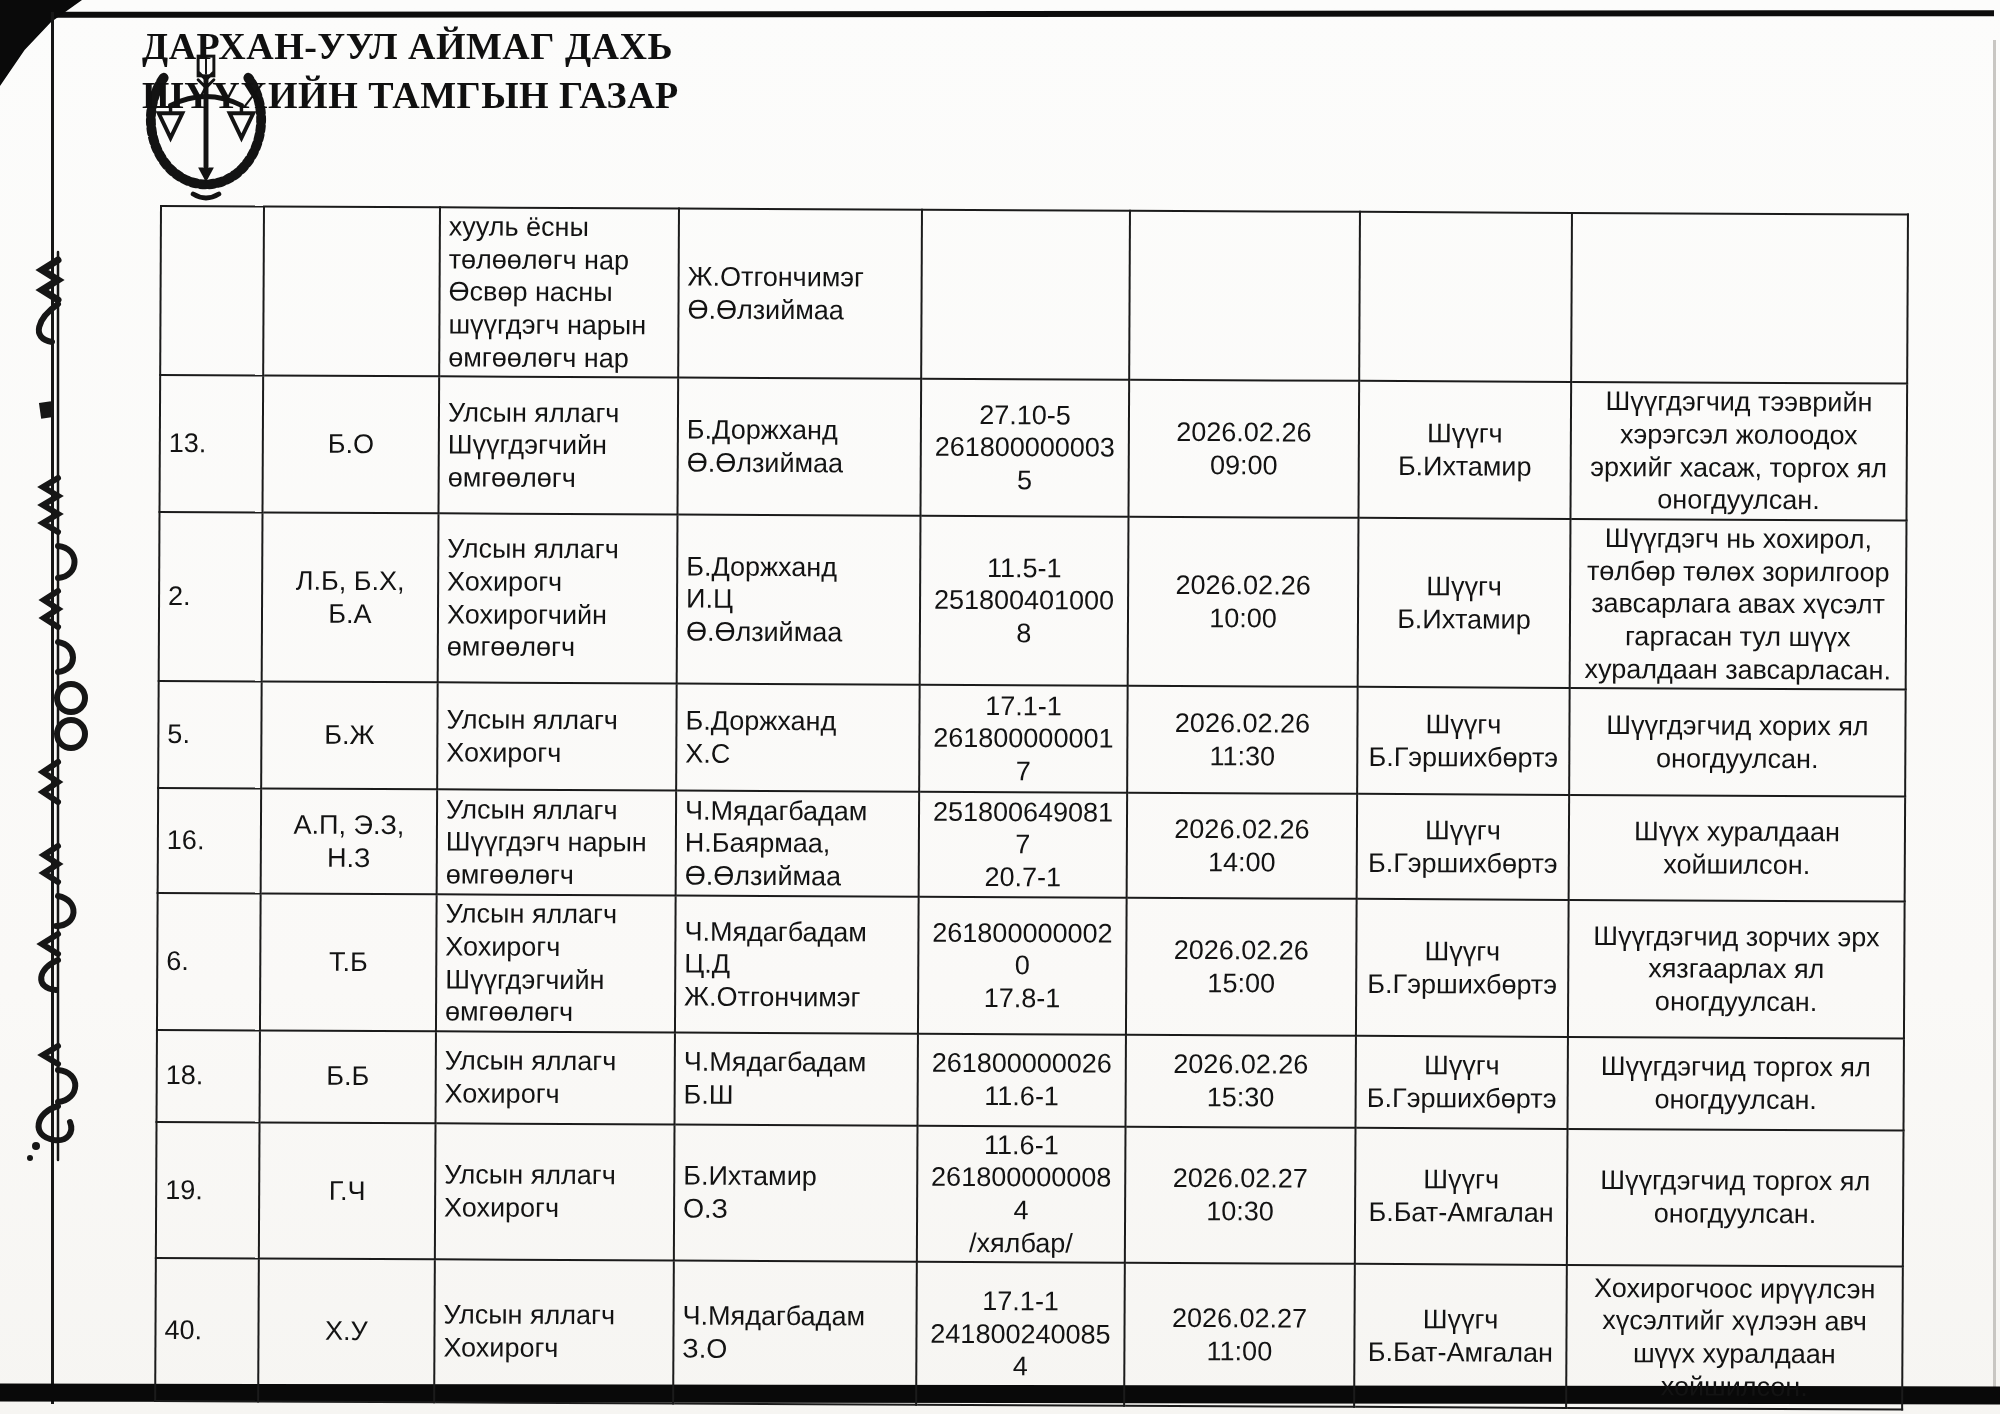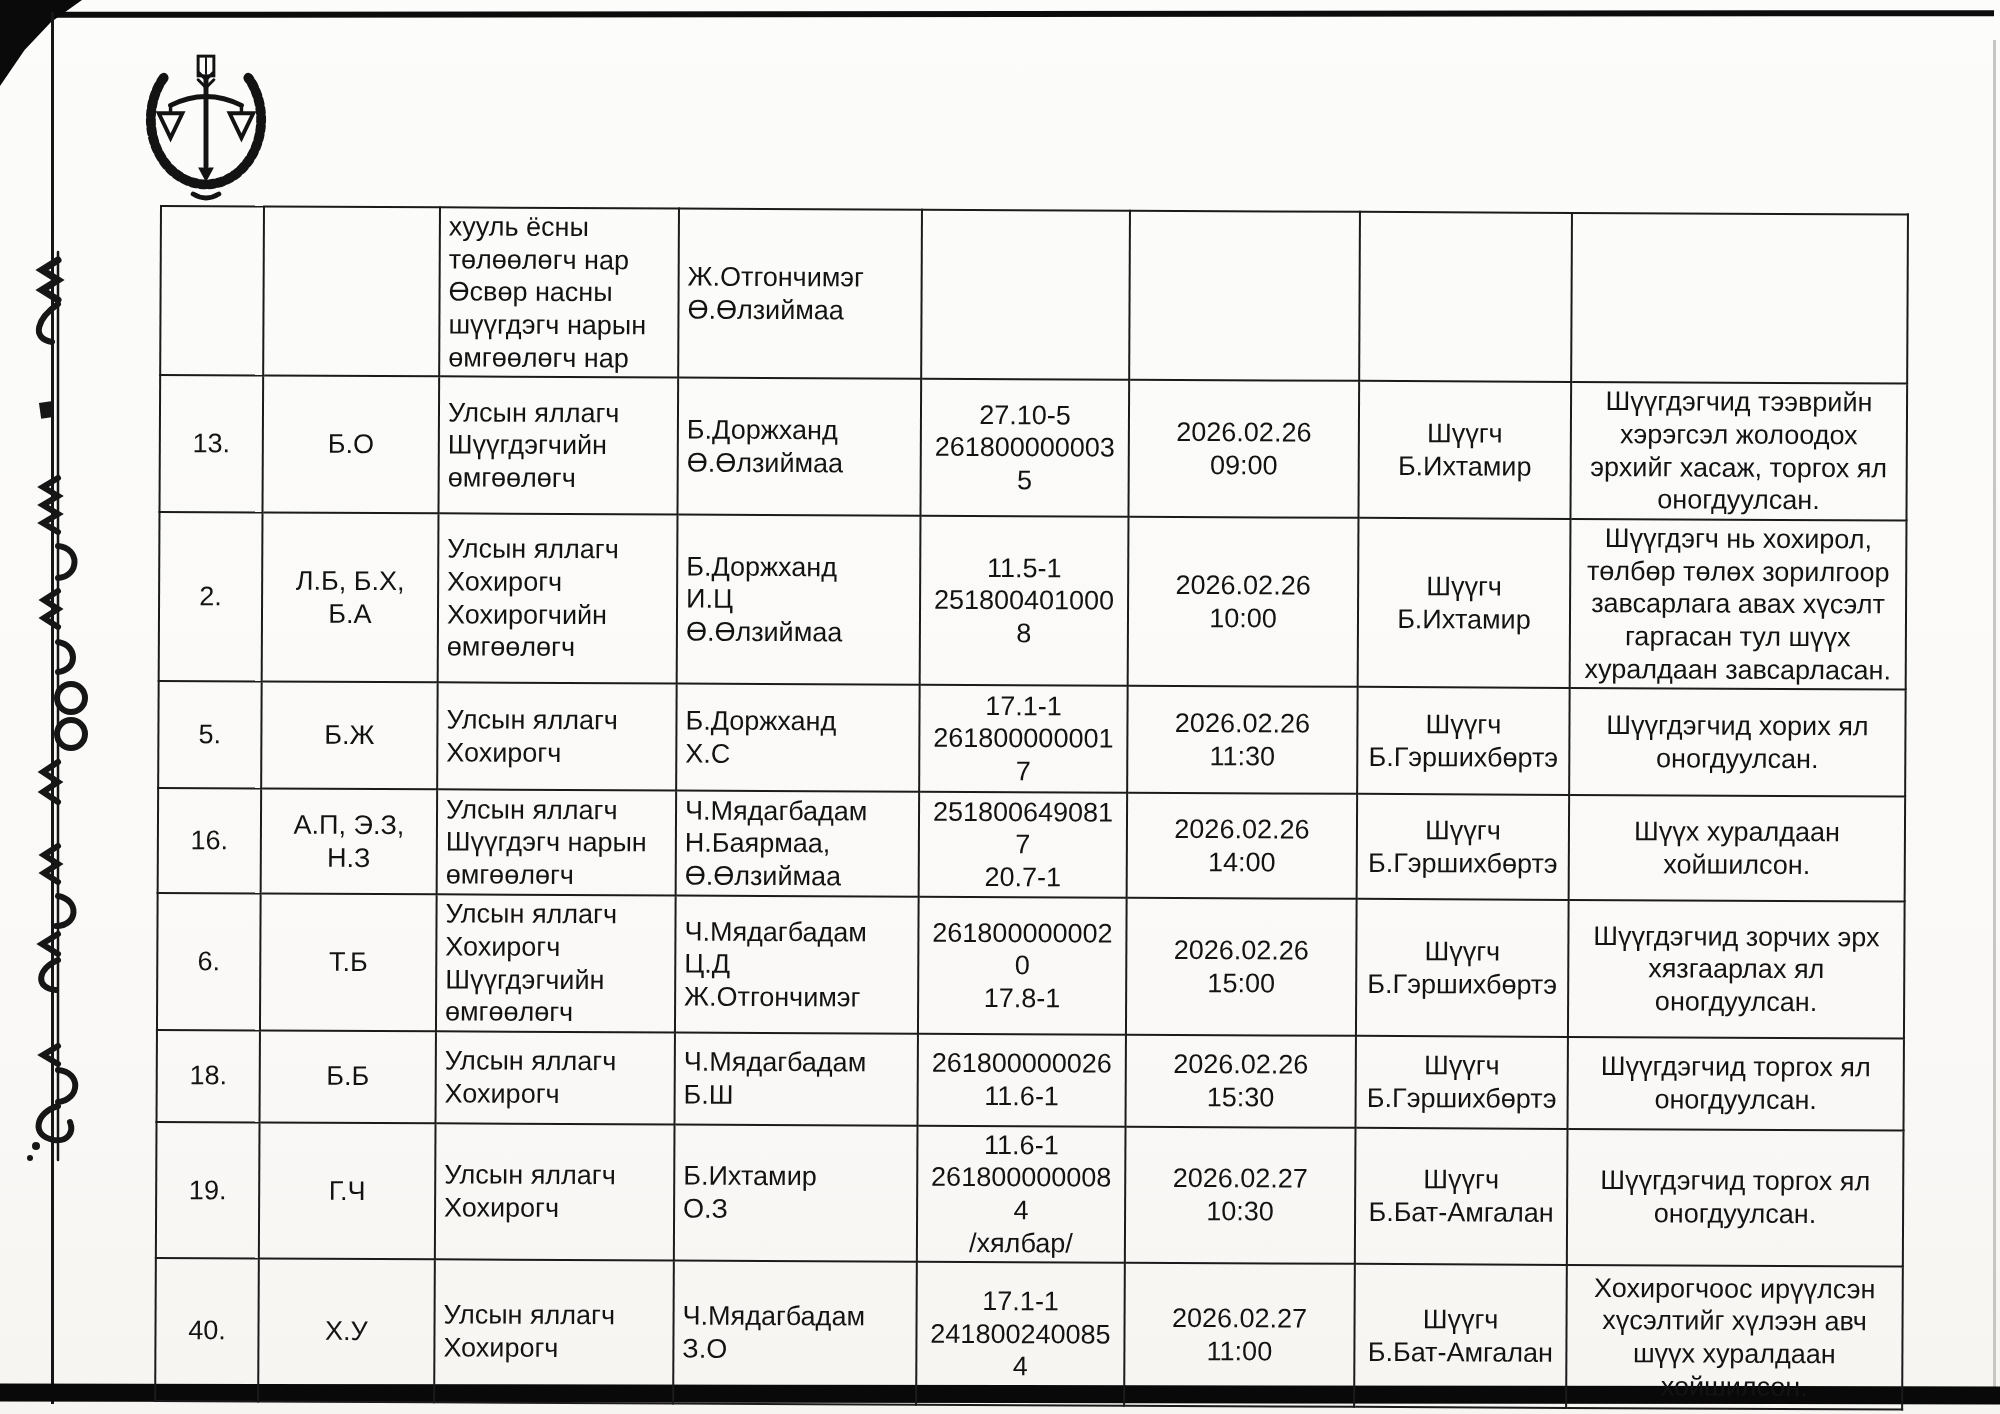--- a/index.html
+++ b/index.html
@@ -34,21 +34,21 @@
     position:absolute;left:160px;top:205px;width:1747px;
     border-collapse:collapse;table-layout:fixed;
     transform:rotate(0.28deg);transform-origin:top left;
   }
   table.schedule td{
     border:2.5px solid #1b1b1b;
     font-size:27px;line-height:1.21;color:#131313;
     white-space:pre-line;overflow-wrap:break-word;word-wrap:break-word;
     padding:2px 8px;vertical-align:middle;
   }
-  td.c-num{text-align:center;padding-right:3px;padding-left:2px;}
+  td.c-num{text-align:left;padding-right:3px;padding-left:2px;}
   td.c-init{text-align:center;padding:2px 14px;}
   td.c-role,td.c-names{vertical-align:top;text-align:left;padding:5px 9px;}
   td.c-case,td.c-date,td.c-judge,td.c-result{text-align:center;}
   td.c-judge{padding:2px 18px;}
   td.c-result{padding:2px 12px;}
 
   tbody tr:nth-child(1){height:160px;}
   tbody tr:nth-child(2){height:125px;}
   tbody tr:nth-child(3){height:160px;}
   tbody tr:nth-child(4){height:107px;}
@@ -104,20 +104,22 @@
       <path d="M65,134 l-8,-15 h16 z" fill="#131313" stroke="none"></path>
       <path d="M29,56 Q65,38 101,56" stroke-width="5"></path>
       <line x1="29" y1="56" x2="29" y2="64" stroke-width="3.5"></line>
       <line x1="101" y1="56" x2="101" y2="64" stroke-width="3.5"></line>
       <path d="M17,64 h24 l-12,25 z" stroke-width="4"></path>
       <path d="M89,64 h24 l-12,25 z" stroke-width="4"></path>
       <path d="M52,146 q13,8 26,0" stroke-width="5"></path>
     </g>
   </svg>
 
+  <div class="org-title">ДАРХАН-УУЛ АЙМАГ ДАХЬ
+ШҮҮХИЙН ТАМГЫН ГАЗАР</div>
 
   <table class="schedule">
     <colgroup>
       <col style="width:103px">
         <col style="width:176px">
         <col style="width:239px">
         <col style="width:243px">
       <col style="width:208px">
         <col style="width:230px">
         <col style="width:212px">

